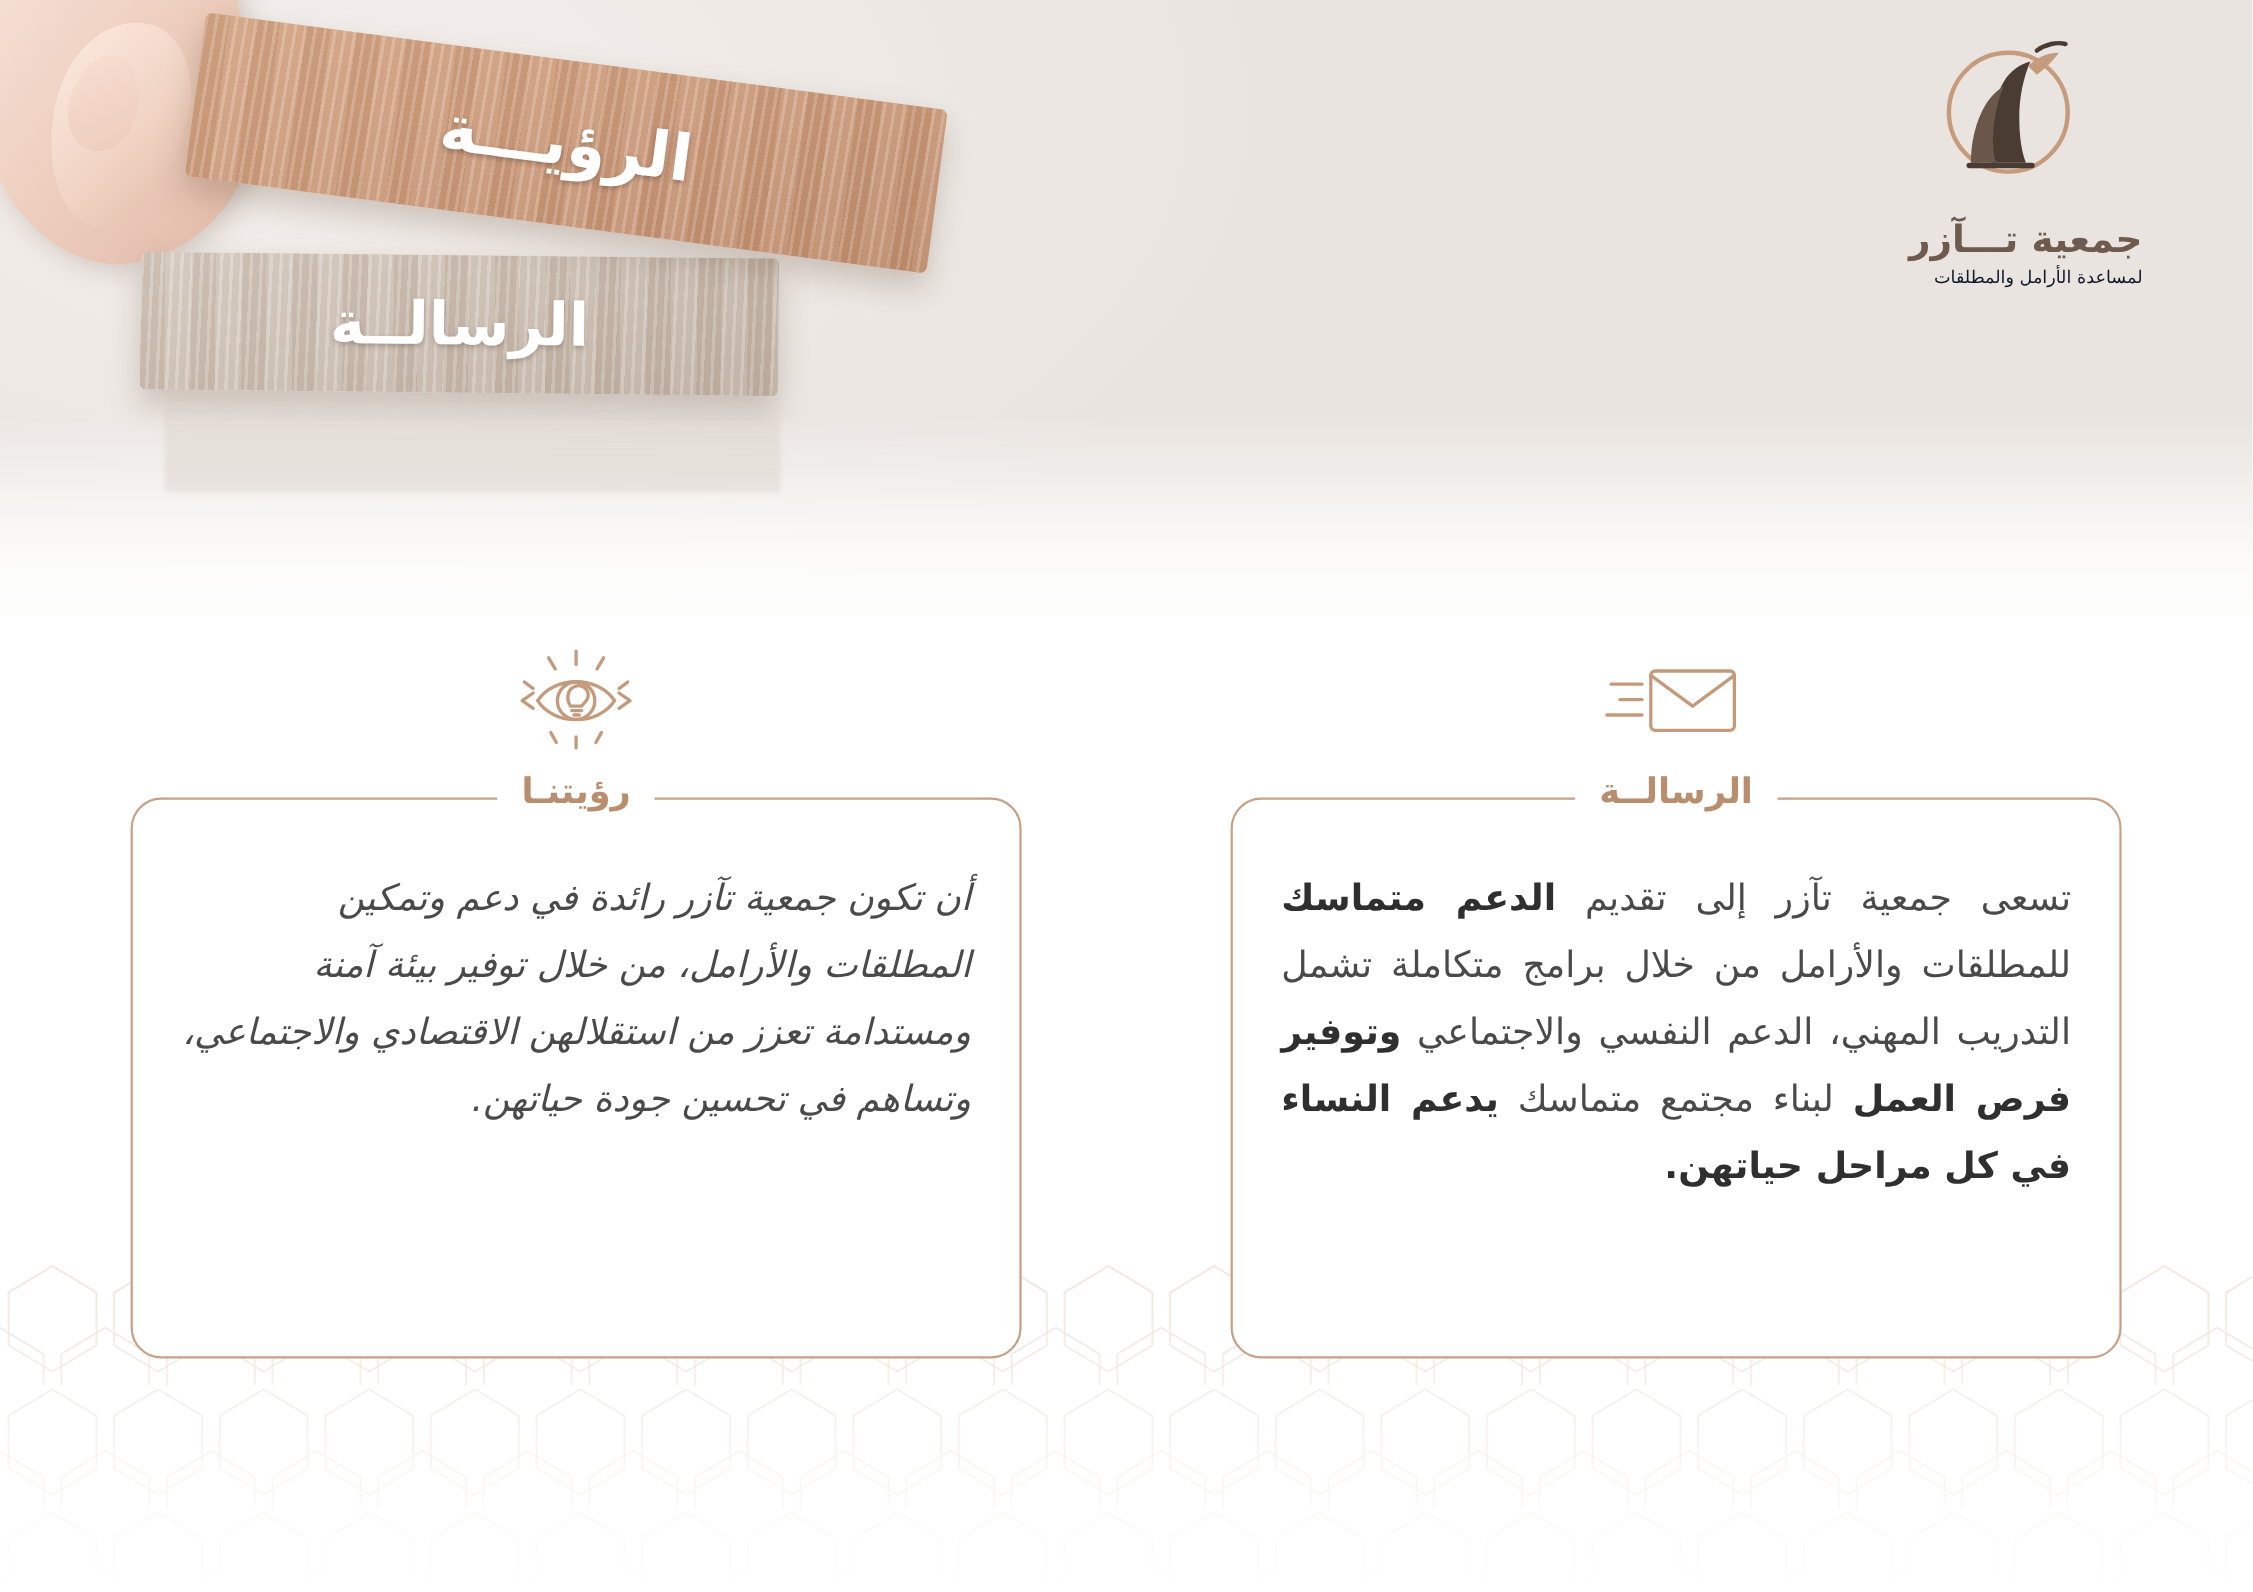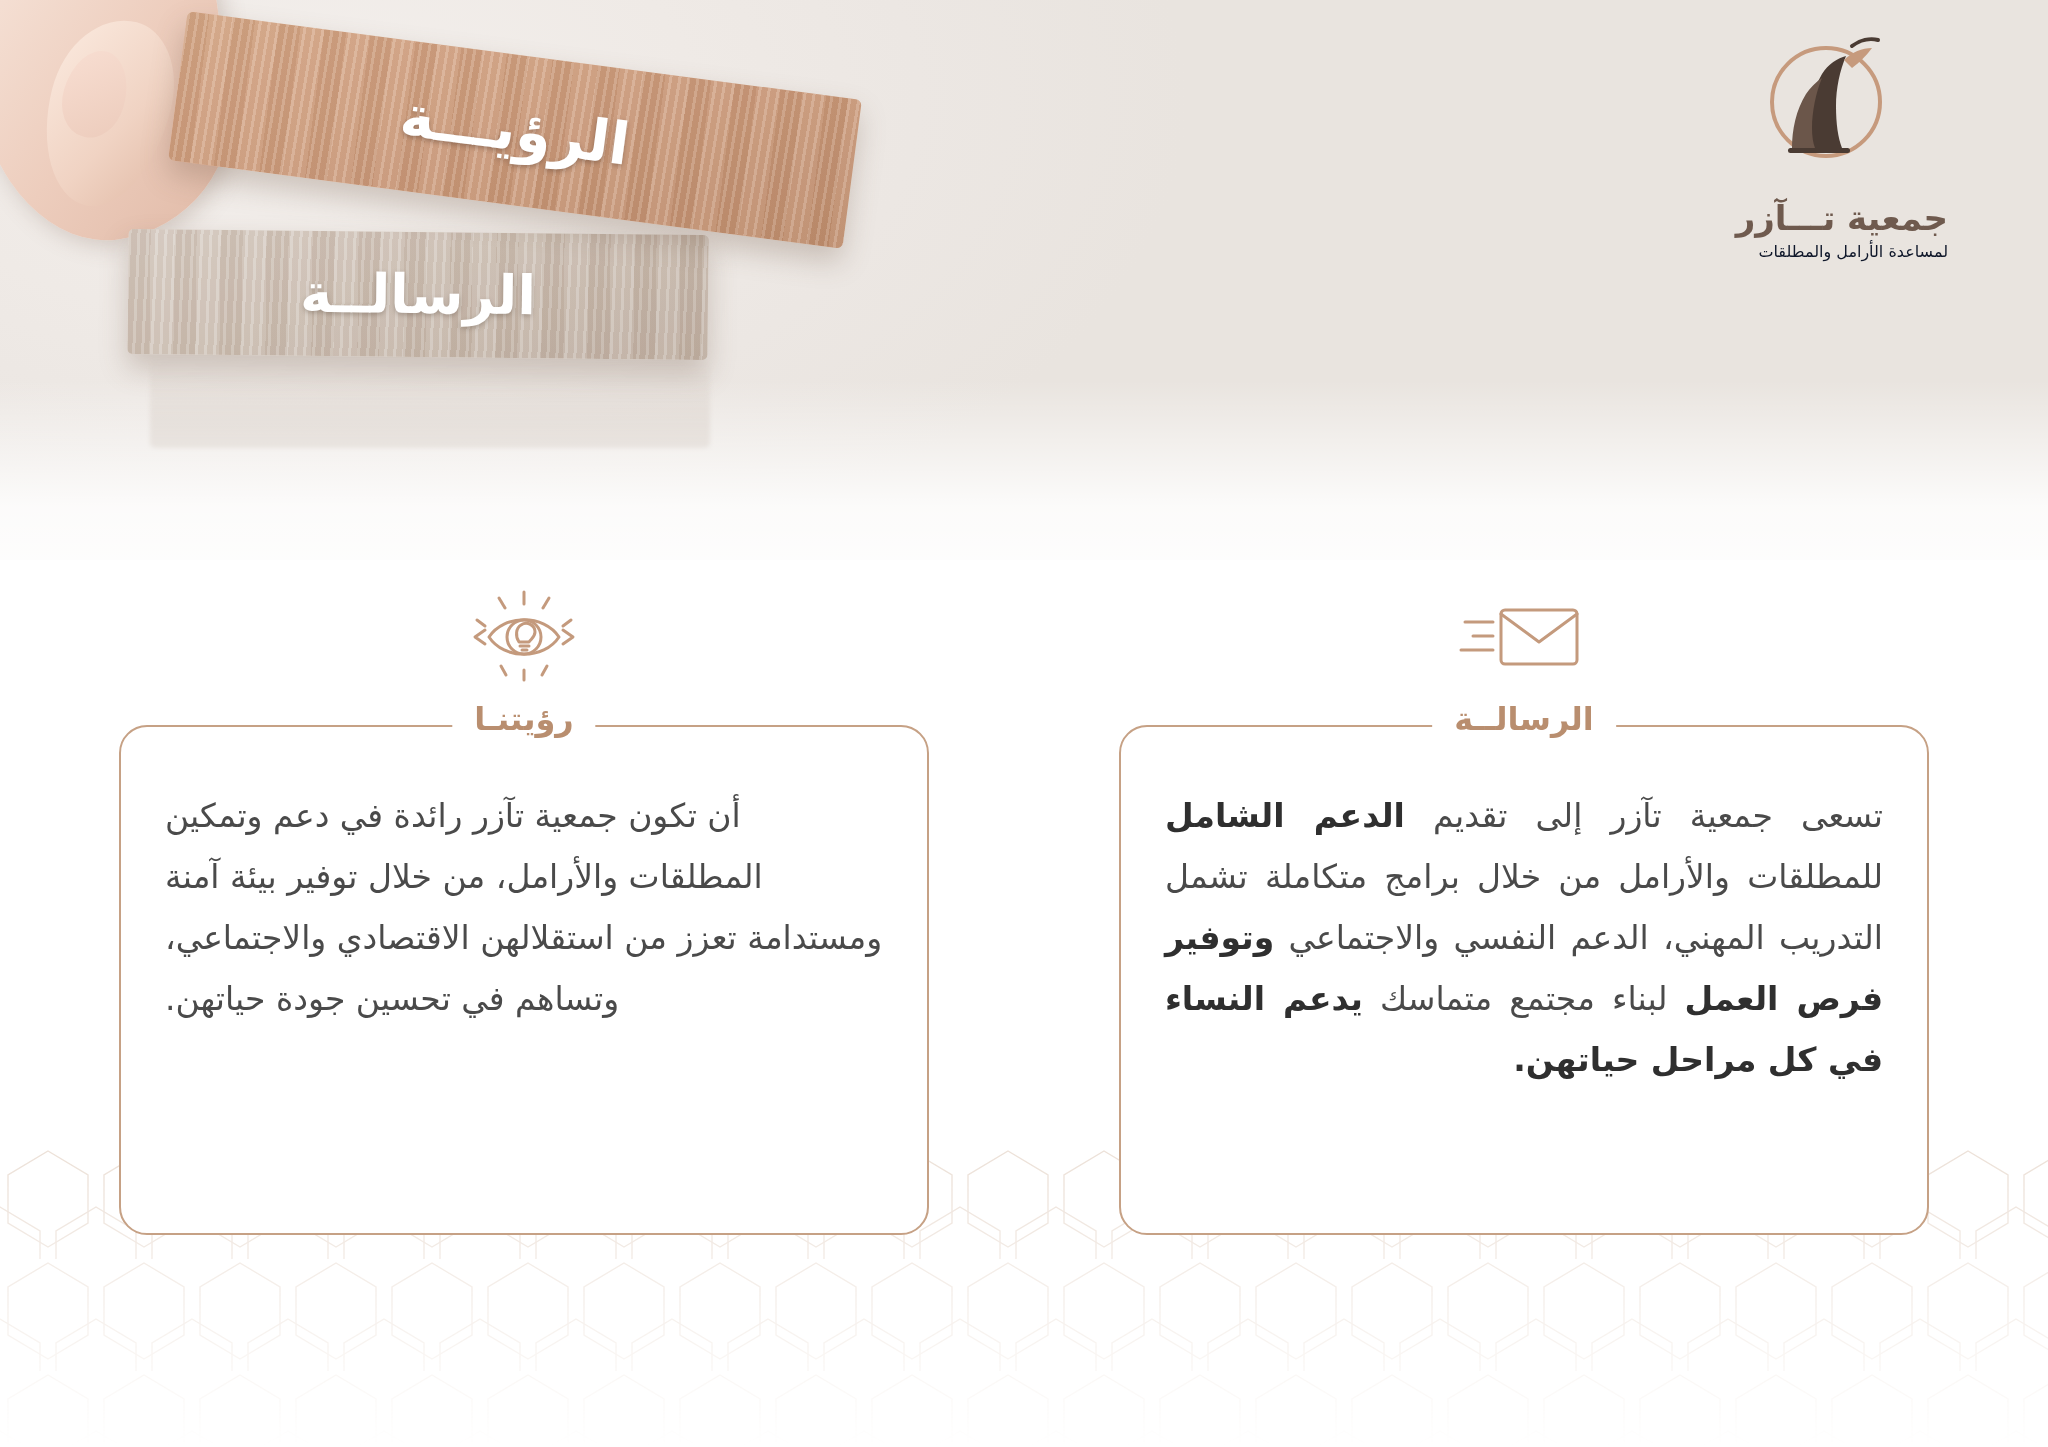--- a/index.html
+++ b/index.html
@@ -188,21 +188,21 @@
   }
   .card-body {
     color: #4a4a4a;
     font-size: 33px;
     line-height: 1.85;
     text-align: justify;
     direction: rtl;
   }
   .card-body b { color: #2f2f2f; font-weight: 700; }
 
-  #card-vision .card-body { text-align: left; }
+  #card-vision .card-body { text-align: right; font-style: italic; }
 </style>
 </head>
 <body>
 
 <div class="hero">
   <div class="hand"></div>
   <div class="thumb"></div>
   <div class="nail"></div>
 
   <div class="block-reflection"></div>
@@ -266,21 +266,21 @@
           <rect x="42" y="30" width="76" height="54" rx="4"></rect>
           <polyline points="42,34 80,62 118,34"></polyline>
           <line x1="6" y1="42" x2="34" y2="42"></line>
           <line x1="14" y1="56" x2="34" y2="56"></line>
           <line x1="2" y1="70" x2="34" y2="70"></line>
         </g>
       </svg>
     </div>
     <div class="card" id="card-message">
       <div class="card-title">الرسالــة</div>
-      <div class="card-body">تسعى جمعية تآزر إلى تقديم <b>الدعم الشامل</b> للمطلقات والأرامل من خلال برامج متكاملة تشمل التدريب المهني، الدعم النفسي والاجتماعي <b>وتوفير فرص العمل</b> لبناء مجتمع متماسك <b>يدعم النساء في كل مراحل حياتهن.</b></div>
+      <div class="card-body">تسعى جمعية تآزر إلى تقديم <b>الدعم متماسك</b> للمطلقات والأرامل من خلال برامج متكاملة تشمل التدريب المهني، الدعم النفسي والاجتماعي <b>وتوفير فرص العمل</b> لبناء مجتمع متماسك <b>يدعم النساء في كل مراحل حياتهن.</b></div>
     </div>
   </div>
 
   <div class="card-wrap">
     <div class="card-icon">
       <svg viewBox="0 0 130 110" width="130" height="110" aria-hidden="true">
         <g fill="none" stroke="#c49a7d" stroke-width="3" stroke-linecap="round" stroke-linejoin="round">
           <path d="M30 57 C45 34 85 34 100 57 C85 80 45 80 30 57 Z"></path>
           <circle cx="65" cy="57" r="17"></circle>
           <path d="M60 62 C56 56 57 48 62 45 C68 41 76 45 76 52 C76 57 72 59 70 62 Z"></path>

